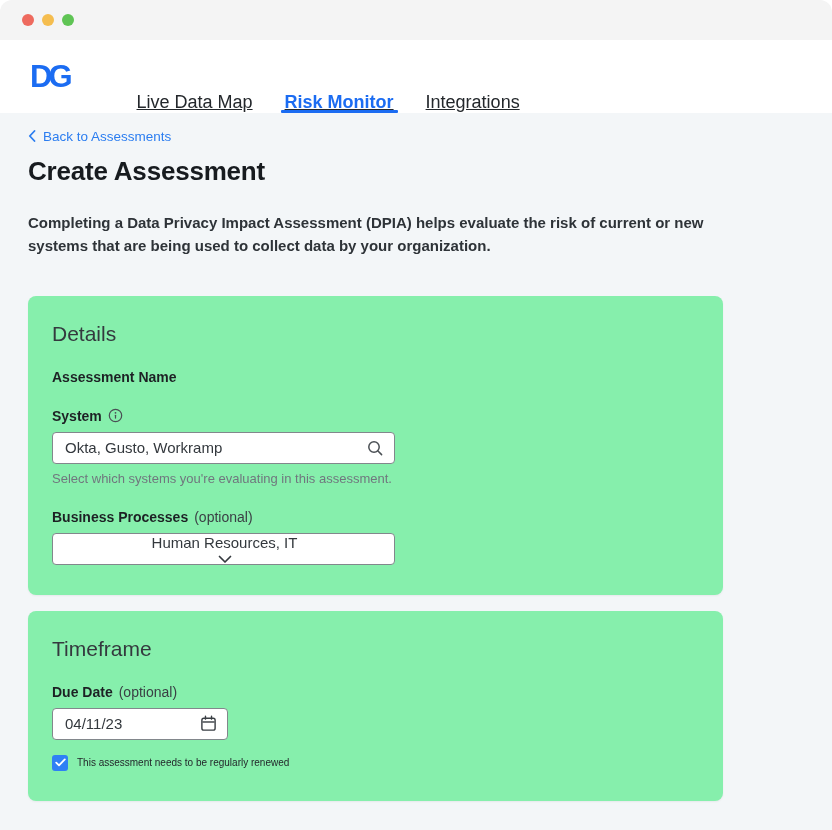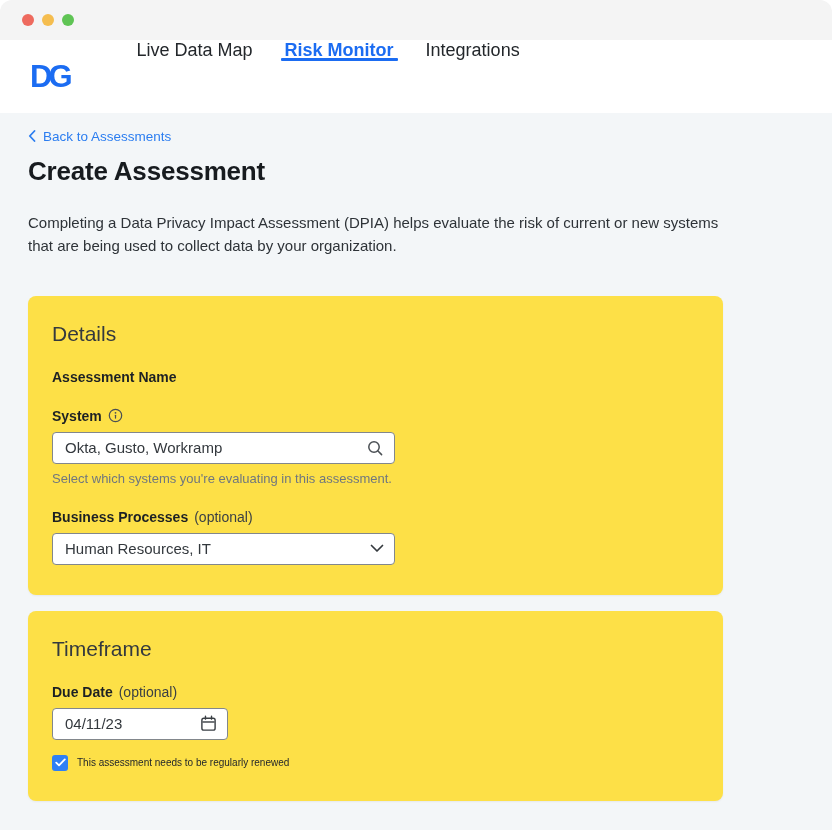--- a/index.html
+++ b/index.html
@@ -18,44 +18,44 @@
   .chrome-bar{height:40px;background:#f4f4f4;border-radius:12px 12px 0 0;display:flex;align-items:center;padding-left:22px;}
   .lights{display:flex;gap:8px;}
   .light{width:12px;height:12px;border-radius:50%;}
   .light.red{background:var(--traffic-red);}
   .light.yellow{background:var(--traffic-yellow);}
   .light.green{background:var(--traffic-green);}
 
   
   .navbar{height:73px;background:#fff;display:flex;align-items:center;padding:0 30px;position:relative;}
   .logo{font-weight:700;font-size:31px;color:var(--accent-blue);letter-spacing:-4px;margin-right:46px;line-height:1;padding-right:6px;}
-  .nav-items{display:flex;align-items:flex-start;height:100%;}
+  .nav-items{display:flex;align-items:flex-end;height:100%;text-decoration:underline;}
   .nav-item{display:flex;align-items:center;padding:0 16px;font-size:18px;color:#23272b;text-decoration:none;position:relative;cursor:pointer;}
   .nav-item.active{color:var(--accent-blue);font-weight:700;}
   .nav-item.active::after{content:"";position:absolute;left:12px;right:12px;bottom:0;height:3px;background:var(--accent-blue);border-radius:1px;}
 
   
   .page{background:var(--page-bg);height:calc(830px - 113px);padding:15px 28px 0;overflow:hidden;}
   .back-link{display:inline-flex;align-items:center;gap:7px;color:#2b7df0;font-size:13.5px;font-weight:500;text-decoration:none;cursor:pointer;}
   .back-link svg{display:block;}
   .page-title{font-size:26px;font-weight:700;color:#171b1f;margin-top:10px;letter-spacing:-0.2px;}
-  .page-desc{margin-top:24px;font-size:15px;line-height:1.55;color:#2e3338;max-width:700px;}
+  .page-desc{margin-top:24px;font-size:15px;line-height:1.55;color:#2e3338;max-width:700px;font-weight:bold;}
 
-  .card{width:695px;background:#fde047;border-radius:8px;box-shadow:0 1px 2px rgba(30,40,50,0.06);padding:26px 24px 30px;margin-top:38px;}
+  .card{width:695px;background:#86efac;border-radius:8px;box-shadow:0 1px 2px rgba(30,40,50,0.06);padding:26px 24px 30px;margin-top:38px;}
   .card + .card{margin-top:16px;}
   .card-title{font-size:21px;font-weight:400;color:#34393e;}
 
   .field{margin-top:23px;}
   .field-label{font-size:14px;font-weight:700;color:#1d2124;display:flex;align-items:center;gap:6px;}
   .field-label .optional{font-weight:400;color:#3a3f44;}
   .input-box{margin-top:8px;height:32px;width:343px;border:1px solid #82878c;border-radius:4px;background:#fff;display:flex;align-items:center;padding:0 10px 0 12px;}
   .input-box input{border:none;outline:none;flex:1;font-family:"Liberation Sans",sans-serif;font-size:15px;color:#33383d;background:transparent;min-width:0;}
   .input-box.date{width:176px;}
   .input-box .trailing-icon{display:flex;align-items:center;cursor:pointer;}
-  .select-box{cursor:pointer;justify-content:space-between;}
+  .select-box{cursor:pointer;justify-content:space-between;flex-direction:column;}
   .select-box .select-value{font-size:15px;color:#33383d;}
   .helper-text{margin-top:7px;font-size:13px;color:#70777e;}
 
   .checkbox-row{margin-top:15px;display:flex;align-items:center;gap:9px;cursor:pointer;}
   .checkbox{width:16px;height:16px;border-radius:3px;background:#2f80f5;display:flex;align-items:center;justify-content:center;flex:none;}
   .checkbox-label{font-size:10px;color:#23272b;}
 </style>
 </head>
 <body>
 

